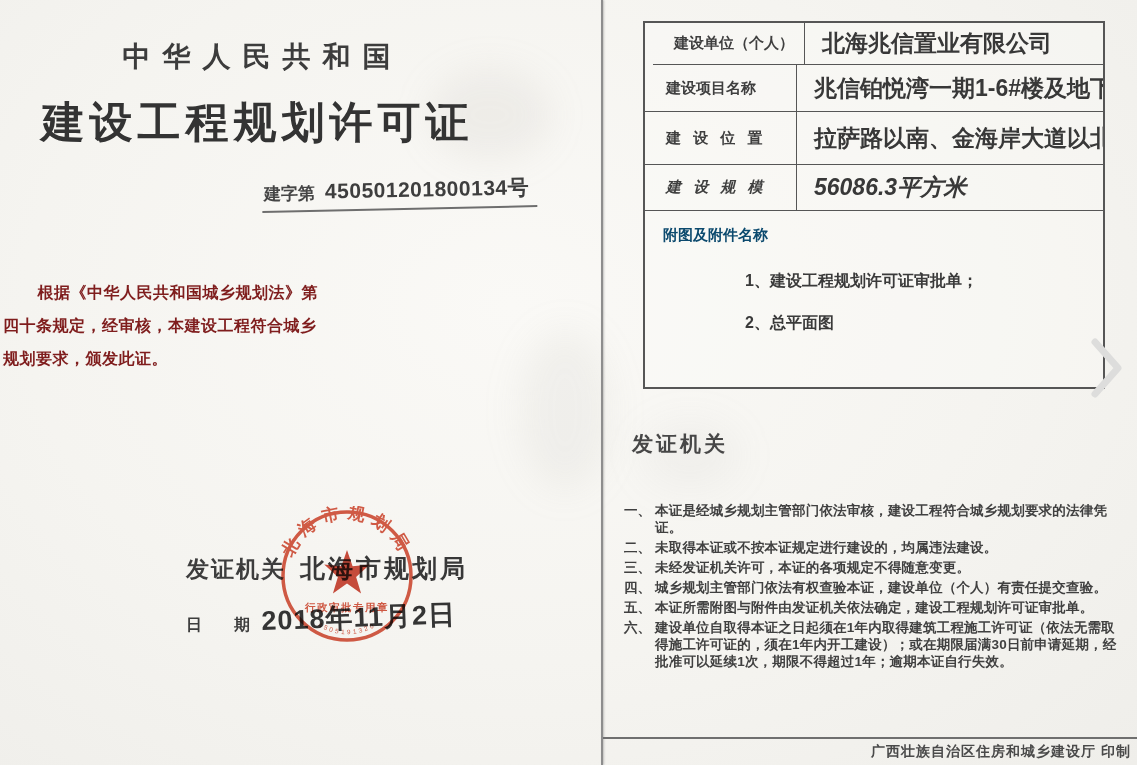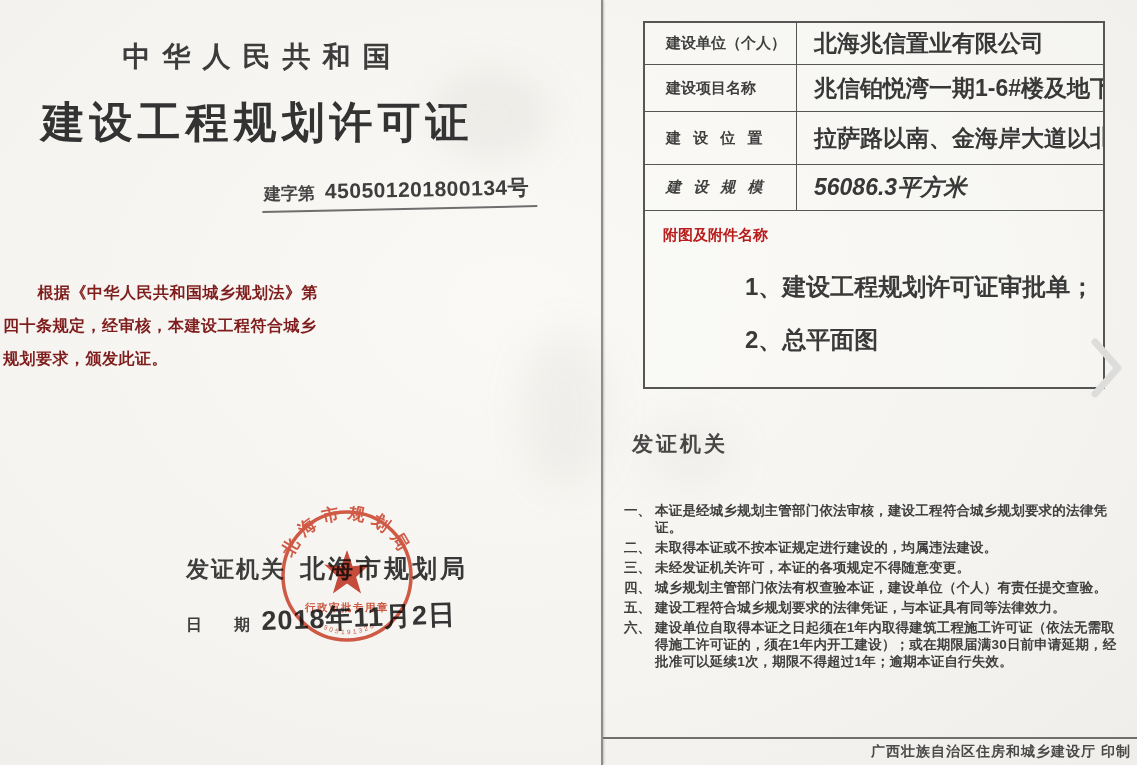--- a/index.html
+++ b/index.html
@@ -55,23 +55,23 @@
   .trow .cell-label{
     width:152px;flex:none;border-right:1.5px solid #565656;
     display:flex;align-items:center;padding-left:21px;box-sizing:border-box;
     font-size:15px;font-weight:700;color:#3f3f3f;
   }
   .trow .cell-value{
     flex:1;display:flex;align-items:center;padding-left:17px;
     font-size:23px;font-weight:700;color:#383838;white-space:nowrap;overflow:hidden;
   }
   .attach-block{flex:1;padding:15px 18px;box-sizing:border-box;}
-  .attach-label{font-size:15px;font-weight:700;color:#b91c1c;}
+  .attach-label{font-size:15px;font-weight:700;color:#0c4a6e;}
   .attach-list{margin:26px 0 0 82px;}
-  .attach-item{font-size:24px;font-weight:700;color:#3a3a3a;white-space:nowrap;}
+  .attach-item{font-size:16px;font-weight:700;color:#3a3a3a;white-space:nowrap;}
   .attach-item + .attach-item{margin-top:21px;}
 
   .notice-title{position:absolute;left:29px;top:430px;font-size:21px;font-weight:700;letter-spacing:3px;color:#474747;}
   .notices{position:absolute;left:21px;top:502px;width:503px;}
   .notice{display:flex;margin-bottom:3px;}
   .notice .num{flex:none;width:31px;font-size:13.5px;font-weight:700;line-height:17px;color:#404040;}
   .notice .txt{flex:1;font-size:13.5px;font-weight:700;line-height:17px;color:#404040;letter-spacing:0.2px;}
 
   #page-bottom-line{position:absolute;left:0;top:737px;width:534px;height:2px;background:#6f6f6f;}
   .printer{position:absolute;right:6px;top:743px;font-size:14px;font-weight:600;letter-spacing:1px;color:#4a4a4a;white-space:nowrap;}
@@ -117,21 +117,21 @@
     <text font-size="6.5" fill="#d4503a" letter-spacing="2.5" text-anchor="middle">
       <textPath href="#arcBot" startOffset="50%">4505191320</textPath>
     </text>
   </svg>
 </div>
 
 <div id="fold-line"></div>
 
 <div id="page-right">
   <div class="info-table">
-    <div class="trow" style="height:41px;">
+    <div class="trow" style="height:41px;margin-left:8px;">
       <div class="cell-label">建设单位（个人）</div>
       <div class="cell-value">北海兆信置业有限公司</div>
     </div>
     <div class="trow" style="height:46px;">
       <div class="cell-label">建设项目名称</div>
       <div class="cell-value">兆信铂悦湾一期1-6#楼及地下室</div>
     </div>
     <div class="trow" style="height:52px;">
       <div class="cell-label" style="letter-spacing:4px;">建 设 位 置</div>
       <div class="cell-value">拉萨路以南、金海岸大道以北</div>
@@ -163,21 +163,21 @@
     <div class="notice">
       <span class="num">三、</span>
       <span class="txt">未经发证机关许可，本证的各项规定不得随意变更。</span>
     </div>
     <div class="notice">
       <span class="num">四、</span>
       <span class="txt">城乡规划主管部门依法有权查验本证，建设单位（个人）有责任提交查验。</span>
     </div>
     <div class="notice">
       <span class="num">五、</span>
-      <span class="txt">建设工程符合城乡规划要求的法律凭证，与本证具有同等法律效力。</span>
+      <span class="txt">本证所需附图与附件由发证机关依法确定，建设工程规划许可证审批单。</span>
     </div>
     <div class="notice">
       <span class="num">六、</span>
       <span class="txt">建设单位自取得本证之日起须在1年内取得建筑工程施工许可证（依法无需取得施工许可证的，须在1年内开工建设）；或在期限届满30日前申请延期，经批准可以延续1次，期限不得超过1年；逾期本证自行失效。</span>
     </div>
   </div>
 
   <div id="page-bottom-line"></div>
   <div class="printer">广西壮族自治区住房和城乡建设厅 印制</div>
 

